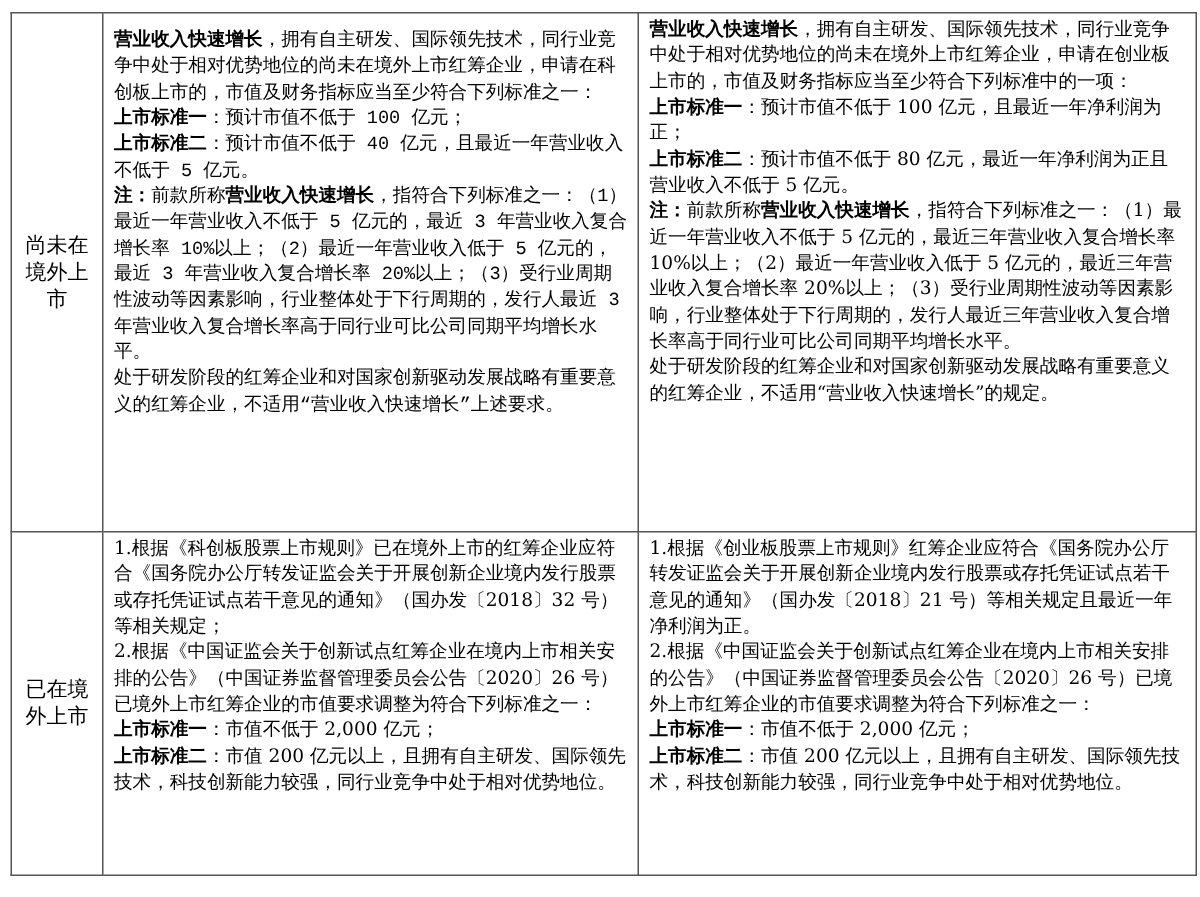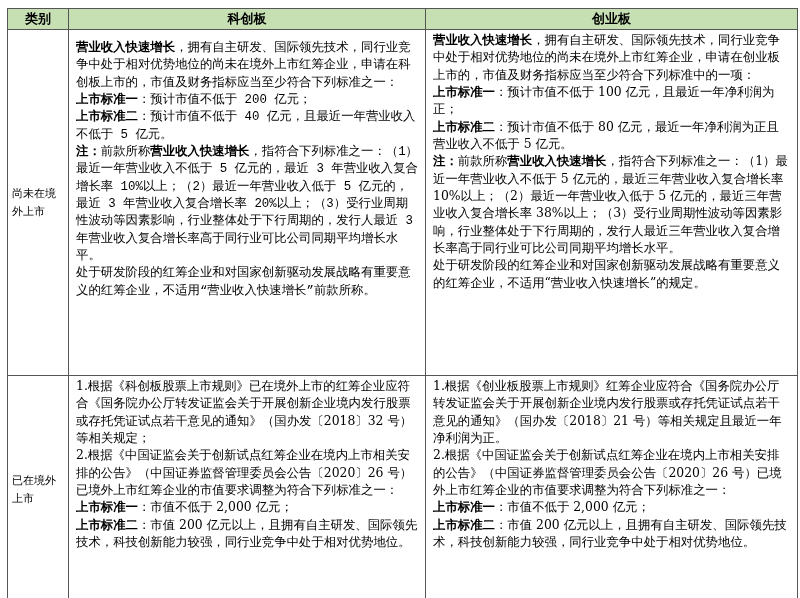--- a/index.html
+++ b/index.html
@@ -2,57 +2,52 @@
 <html><head>
 <meta charset="utf-8">
 <style>
   html, body { margin:0; padding:0; background:#ffffff; }
   body { width:800px; height:598px; position:relative; overflow:hidden;
          font-family:"DejaVu Serif","Liberation Serif",serif; color:#000; }
   table { position:absolute; left:7px; top:8px; border-collapse:collapse; table-layout:fixed; width:790px; }
   td, th { border:1px solid #555; padding:1px 6px 1px 7px; vertical-align:top;
            font-size:12.4px; line-height:17.35px; font-weight:normal; }
   th { background:#c6e0b4; font-weight:bold; text-align:center; font-size:13px; line-height:18px; padding:1px 4px; }
-  td.cat { vertical-align:middle; padding:0 4px; font-size:11px; line-height:18px; }
+  td.cat { text-align:center; vertical-align:middle; padding:0 4px; font-size:14px; line-height:18px; }
   .col1 { width:61px; } .col2 { width:357px; } .col3 { width:372px; }
   p { margin:0; }
   b { font-weight:bold; }
   .r1 td { height:334px; }
   .r2 td { height:226px; }
   .r1 td.body1 { padding-top:10px;font-family:Liberation Mono, monospace; }
 </style>
 </head>
 <body>
 
 <table>
   <colgroup>
       <col class="col1">
       <col class="col2">
       <col class="col3">
     </colgroup>
   <tbody>
-      <tr>
-    <th>类别</th>
-    <th>科创板</th>
-    <th>创业板</th>
-  </tr>
   <tr class="r1">
     <td class="cat"><span>尚未在境外上市</span></td>
     <td class="body1">
       <p><b>营业收入快速增长</b><span>，拥有自主研发、国际领先技术，同行业竞争中处于相对优势地位的尚未在境外上市红筹企业，申请在科创板上市的，市值及财务指标应当至少符合下列标准之一：</span></p>
-      <p><b>上市标准一</b><span>：预计市值不低于 200 亿元；</span></p>
+      <p><b>上市标准一</b><span>：预计市值不低于 100 亿元；</span></p>
       <p><b>上市标准二</b><span>：预计市值不低于 40 亿元，且最近一年营业收入不低于 5 亿元。</span></p>
       <p><b>注：</b><span>前款所称</span><b>营业收入快速增长</b><span>，指符合下列标准之一：（1）最近一年营业收入不低于 5 亿元的，最近 3 年营业收入复合增长率 10%以上；（2）最近一年营业收入低于 5 亿元的，最近 3 年营业收入复合增长率 20%以上；（3）受行业周期性波动等因素影响，行业整体处于下行周期的，发行人最近 3 年营业收入复合增长率高于同行业可比公司同期平均增长水平。</span></p>
-      <p>处于研发阶段的红筹企业和对国家创新驱动发展战略有重要意义的红筹企业，不适用“营业收入快速增长”前款所称。</p>
+      <p>处于研发阶段的红筹企业和对国家创新驱动发展战略有重要意义的红筹企业，不适用“营业收入快速增长”上述要求。</p>
     </td>
     <td>
       <p><b>营业收入快速增长</b><span>，拥有自主研发、国际领先技术，同行业竞争中处于相对优势地位的尚未在境外上市红筹企业，申请在创业板上市的，市值及财务指标应当至少符合下列标准中的一项：</span></p>
       <p><b>上市标准一</b><span>：预计市值不低于 100 亿元，且最近一年净利润为正；</span></p>
       <p><b>上市标准二</b><span>：预计市值不低于 80 亿元，最近一年净利润为正且营业收入不低于 5 亿元。</span></p>
-      <p><b>注：</b><span>前款所称</span><b>营业收入快速增长</b><span>，指符合下列标准之一：（1）最近一年营业收入不低于 5 亿元的，最近三年营业收入复合增长率 10%以上；（2）最近一年营业收入低于 5 亿元的，最近三年营业收入复合增长率 38%以上；（3）受行业周期性波动等因素影响，行业整体处于下行周期的，发行人最近三年营业收入复合增长率高于同行业可比公司同期平均增长水平。</span></p>
+      <p><b>注：</b><span>前款所称</span><b>营业收入快速增长</b><span>，指符合下列标准之一：（1）最近一年营业收入不低于 5 亿元的，最近三年营业收入复合增长率 10%以上；（2）最近一年营业收入低于 5 亿元的，最近三年营业收入复合增长率 20%以上；（3）受行业周期性波动等因素影响，行业整体处于下行周期的，发行人最近三年营业收入复合增长率高于同行业可比公司同期平均增长水平。</span></p>
       <p>处于研发阶段的红筹企业和对国家创新驱动发展战略有重要意义的红筹企业，不适用“营业收入快速增长”的规定。</p>
     </td>
   </tr>
   <tr class="r2">
     <td class="cat"><span>已在境外上市</span></td>
     <td>
       <p>1.根据《科创板股票上市规则》已在境外上市的红筹企业应符合《国务院办公厅转发证监会关于开展创新企业境内发行股票或存托凭证试点若干意见的通知》（国办发〔2018〕32 号）等相关规定；</p>
       <p>2.根据《中国证监会关于创新试点红筹企业在境内上市相关安排的公告》（中国证券监督管理委员会公告〔2020〕26 号）已境外上市红筹企业的市值要求调整为符合下列标准之一：</p>
       <p><b>上市标准一</b><span>：市值不低于 2,000 亿元；</span></p>
       <p><b>上市标准二</b><span>：市值 200 亿元以上，且拥有自主研发、国际领先技术，科技创新能力较强，同行业竞争中处于相对优势地位。</span></p>

